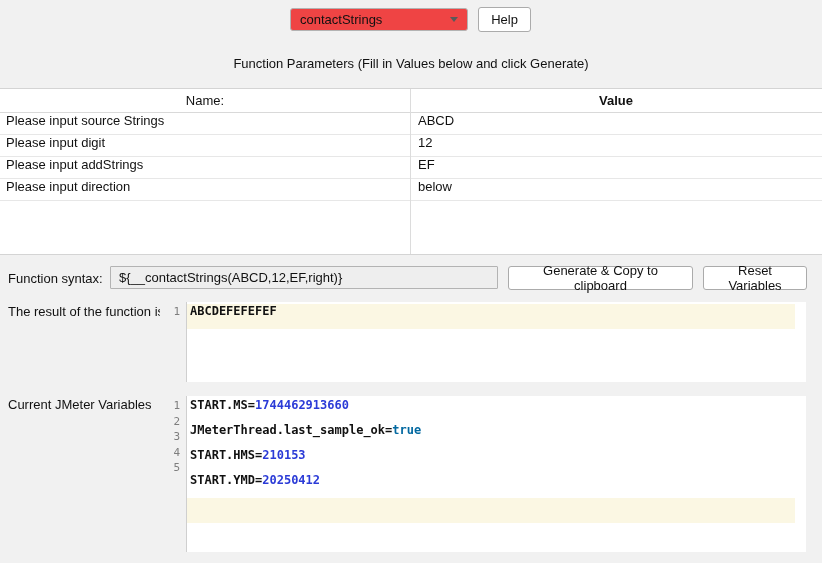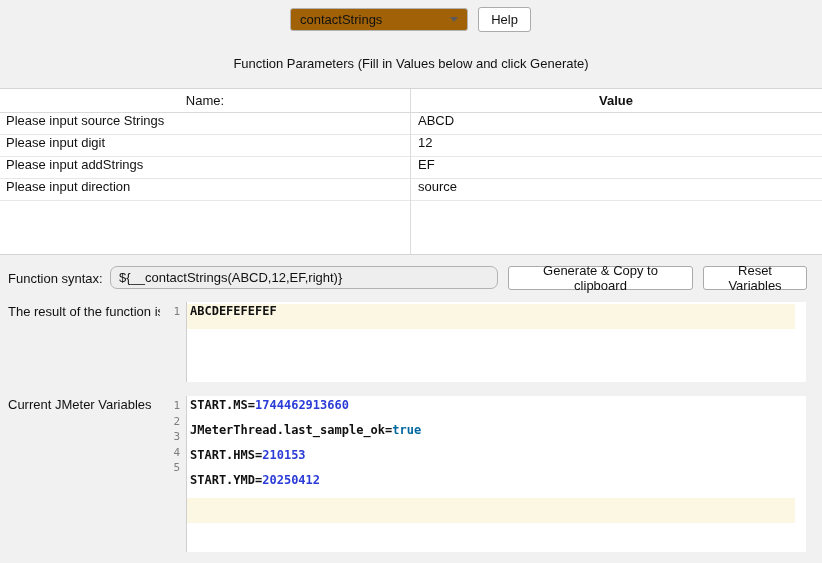--- a/index.html
+++ b/index.html
@@ -5,21 +5,21 @@
   html,body { margin:0; padding:0; }
   body {
     width:822px; height:563px; position:relative;
     background:#f1f1f1; color:#111;
     font-family:"Liberation Sans", sans-serif; font-size:13px;
     overflow:hidden;
   }
   
   .combo {
     position:absolute; left:290px; top:8px; width:178px; height:23px;
-    background:#a16207; border:1px solid #b3b3b3; border-radius:3px;
+    background:#ef4444; border:1px solid #b3b3b3; border-radius:3px;
     display:flex; align-items:center; padding:0 9px; box-sizing:border-box;
   }
   .combo-arrow {
     margin-left:auto; width:0; height:0;
     border-left:4px solid transparent; border-right:4px solid transparent;
     border-top:5px solid #5a5a5a;
   }
   .btn {
     position:absolute; background:#fff; border:1px solid #ababab; border-radius:3px;
     display:flex; align-items:center; justify-content:center;
@@ -43,21 +43,21 @@
   .th-name { width:410px; text-align:center; }
   .th-value { flex:1; text-align:center;font-weight:bold; }
   .trow { display:flex; height:21px; border-bottom:1px solid #e7e7e7; }
   .td-name { width:410px; padding-left:6px; box-sizing:border-box; }
   .td-value { flex:1; padding-left:8px; box-sizing:border-box; }
 
   
   .syntax-label { position:absolute; left:8px; top:271px; }
   .syntax-field {
     position:absolute; left:110px; top:266px; width:388px; height:23px;
-    background:#eeeeee; border:1px solid #b3b3b3; border-radius:7px;
+    background:#eeeeee; border:1px solid #b3b3b3; border-radius:1px;
     box-sizing:border-box; line-height:21px; padding-left:8px;
     white-space:nowrap; overflow:hidden;
   }
 
   
   .editor-label { position:absolute; left:8px; }
   #result-label { top:304px; }
   #vars-label { top:397px; }
   .editor { position:absolute; left:160px; width:646px; display:flex; }
   #result-editor { top:302px; height:80px; }
@@ -103,21 +103,21 @@
   <div class="trow">
     <div class="td-name">Please input digit</div>
     <div class="td-value">12</div>
   </div>
   <div class="trow">
     <div class="td-name">Please input addStrings</div>
     <div class="td-value">EF</div>
   </div>
   <div class="trow">
     <div class="td-name">Please input direction</div>
-    <div class="td-value">source</div>
+    <div class="td-value">below</div>
   </div>
 </div>
 
 <div class="syntax-label">Function syntax:</div>
 <div class="syntax-field">${__contactStrings(ABCD,12,EF,right)}</div>
 <button class="btn" id="generate-btn">Generate &amp; Copy to clipboard</button>
 <button class="btn" id="reset-btn">Reset Variables</button>
 
 <div class="editor-label" id="result-label">The result of the function is</div>
 <div class="editor" id="result-editor">

